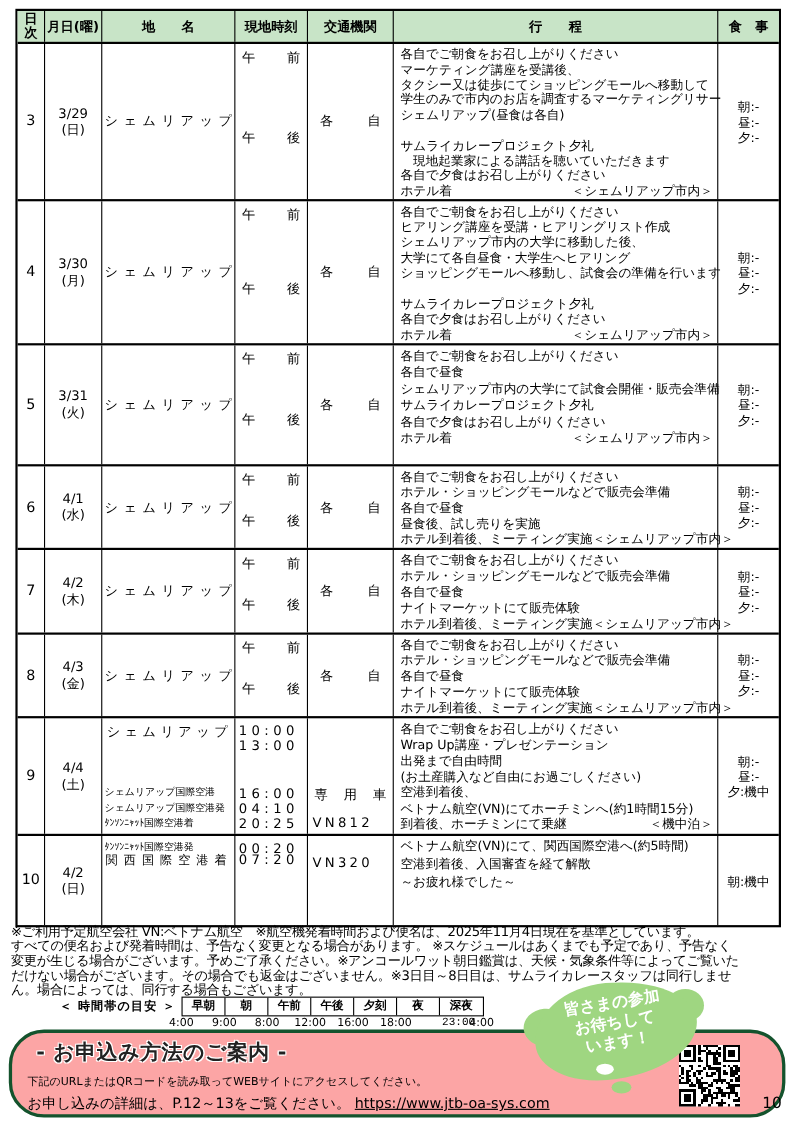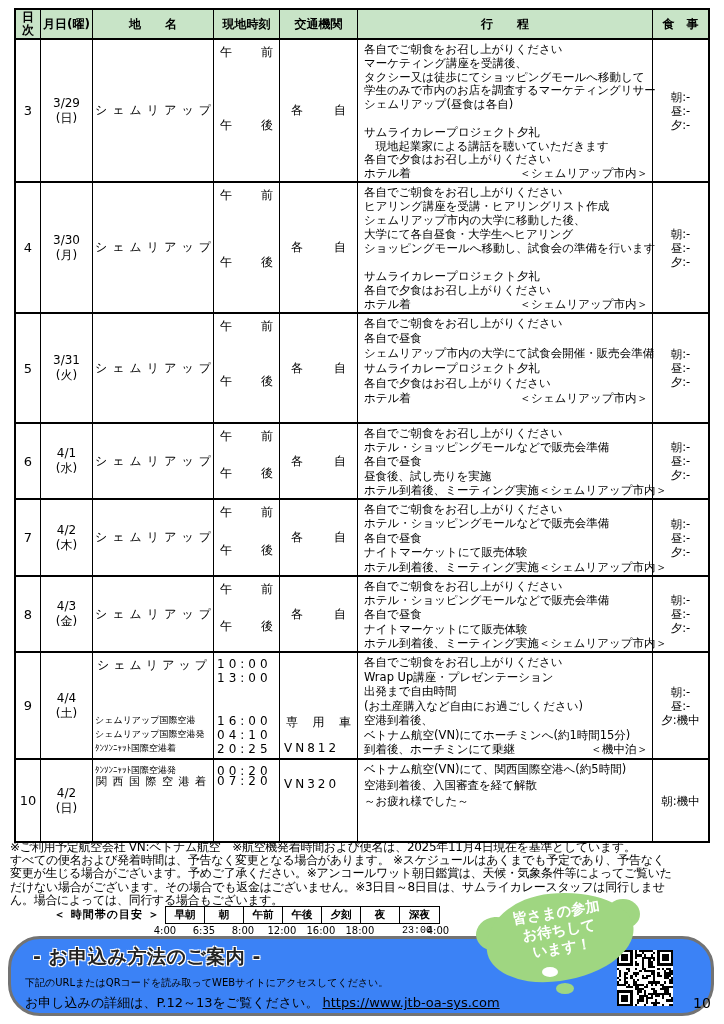--- a/index.html
+++ b/index.html
@@ -46,21 +46,21 @@
   .legend-wrap { position:relative; }
   .legend-table { display:flex; border:1.5px solid #000; height:18px; background:#fff; }
   .legend-band { width:39px; border-right:1px solid #000; text-align:center;
                  font-size:10.5px; font-weight:bold; line-height:15px; }
   .legend-band:last-child { border-right:none; }
   .legend-ticks { position:absolute; top:19px; left:0; height:12px; }
   .legend-tick { position:absolute; transform:translateX(-50%); font-size:10px; white-space:nowrap; }
 
   
   .apply-box { position:absolute; left:8px; top:936px; width:706px; height:80px;
-               border:3px solid #737373; border-radius:32px; background:#3b82f6; }
+               border:3px solid #14532d; border-radius:32px; background:#fca5a5; }
   .apply-title { position:absolute; left:22px; top:5px; font-size:19px; font-weight:bold; color:#222;
                  text-shadow:-1px -1px 0 #fff,1px -1px 0 #fff,-1px 1px 0 #fff,1px 1px 0 #fff; letter-spacing:0.5px; }
   .apply-line1 { position:absolute; left:14px; top:37px; font-size:10px; }
   .apply-line2 { position:absolute; left:14px; top:55px; font-size:13px; }
   .apply-link { text-decoration:underline; color:#000; }
   .page-num { position:absolute; left:693px; top:995px; font-size:14px; }
 
   
   .bubble { position:absolute; left:478px; top:891px; width:164px; height:104px; z-index:5; }
   .bubble-blob { position:absolute; left:8px; top:2px; width:148px; height:88px; background:#9fd681;
@@ -475,21 +475,21 @@
           <div class="legend-band">早朝</div>
           <div class="legend-band">朝</div>
           <div class="legend-band">午前</div>
           <div class="legend-band">午後</div>
           <div class="legend-band">夕刻</div>
           <div class="legend-band">夜</div>
           <div class="legend-band">深夜</div>
         </div>
       <div class="legend-ticks" id="legend-ticks">
           <span class="legend-tick" style="left: 0px;">4:00</span>
-          <span class="legend-tick" style="left: 39px;">6:35</span>
+          <span class="legend-tick" style="left: 39px;">9:00</span>
           <span class="legend-tick" style="left: 78px;">8:00</span>
           <span class="legend-tick" style="left: 117px;">12:00</span>
           <span class="legend-tick" style="left: 156px;">16:00</span>
           <span class="legend-tick" style="left: 195px;">18:00</span>
           <span class="legend-tick" style="left: 252px; font-family: Liberation Mono, monospace;">23:00</span>
           <span class="legend-tick" style="left: 273px;">4:00</span>
         </div>
     </div>
   </div>
 

